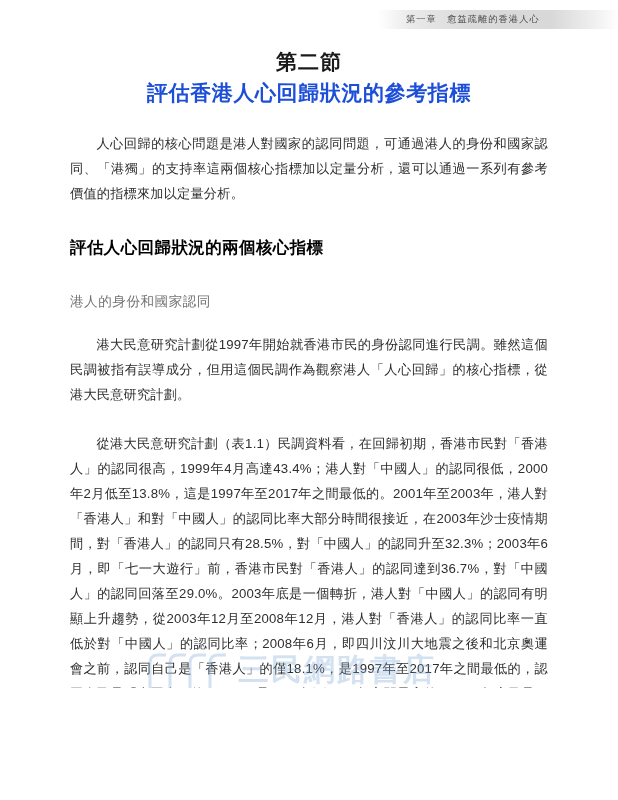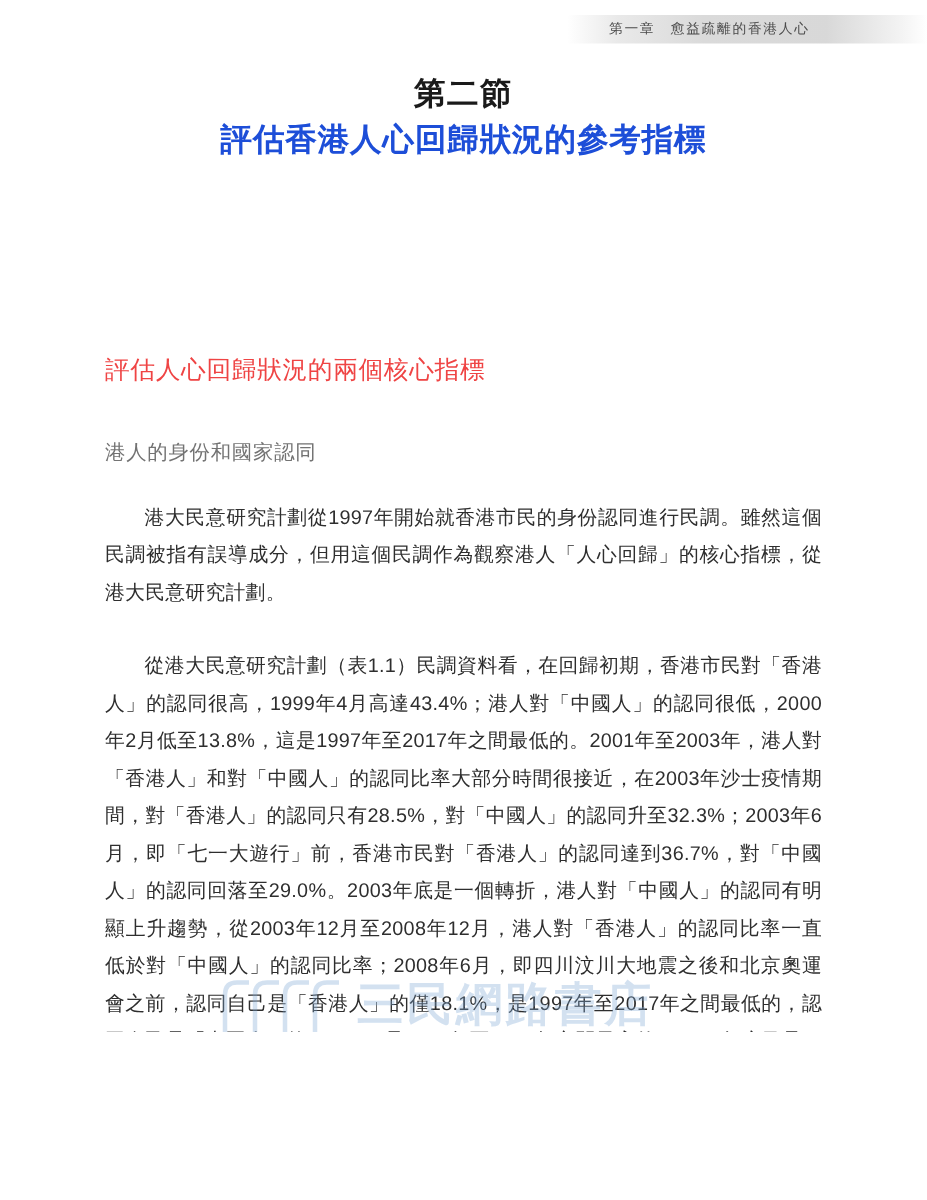--- a/index.html
+++ b/index.html
@@ -92,22 +92,22 @@
     text-align: justify;
     text-justify: inter-character;
     color: #2e2e2e;
     letter-spacing: 0.2px;
     text-indent: 2em;
     word-break: break-all;
   }
 
   .h2 {
     font-size: 16.5px;
-    font-weight: 400;
-    color: #ef4444;
+    font-weight: 700;
+    color: #000000;
     letter-spacing: 0.4px;
     line-height: 22px;
   }
   .h3 {
     font-size: 13.6px;
     font-weight: 400;
     color: #737373;
     letter-spacing: 0.5px;
     line-height: 20px;
   }
@@ -198,20 +198,23 @@
 
 <div id="page">
 
   <div class="running-head">
     <span class="rh-text">第一章　愈益疏離的香港人心</span>
   </div>
 
   <div class="sec-no">第二節</div>
   <div class="sec-title">評估香港人心回歸狀況的參考指標</div>
 
+  <div class="col" id="par1">
+    <p class="body-par">人心回歸的核心問題是港人對國家的認同問題，可通過港人的身份和國家認同、「港獨」的支持率這兩個核心指標加以定量分析，還可以通過一系列有參考價值的指標來加以定量分析。</p>
+  </div>
 
   <div class="col" id="heading2">
     <div class="h2">評估人心回歸狀況的兩個核心指標</div>
   </div>
 
   <div class="col" id="heading3">
     <div class="h3">港人的身份和國家認同</div>
   </div>
 
   <div class="col" id="par2">

